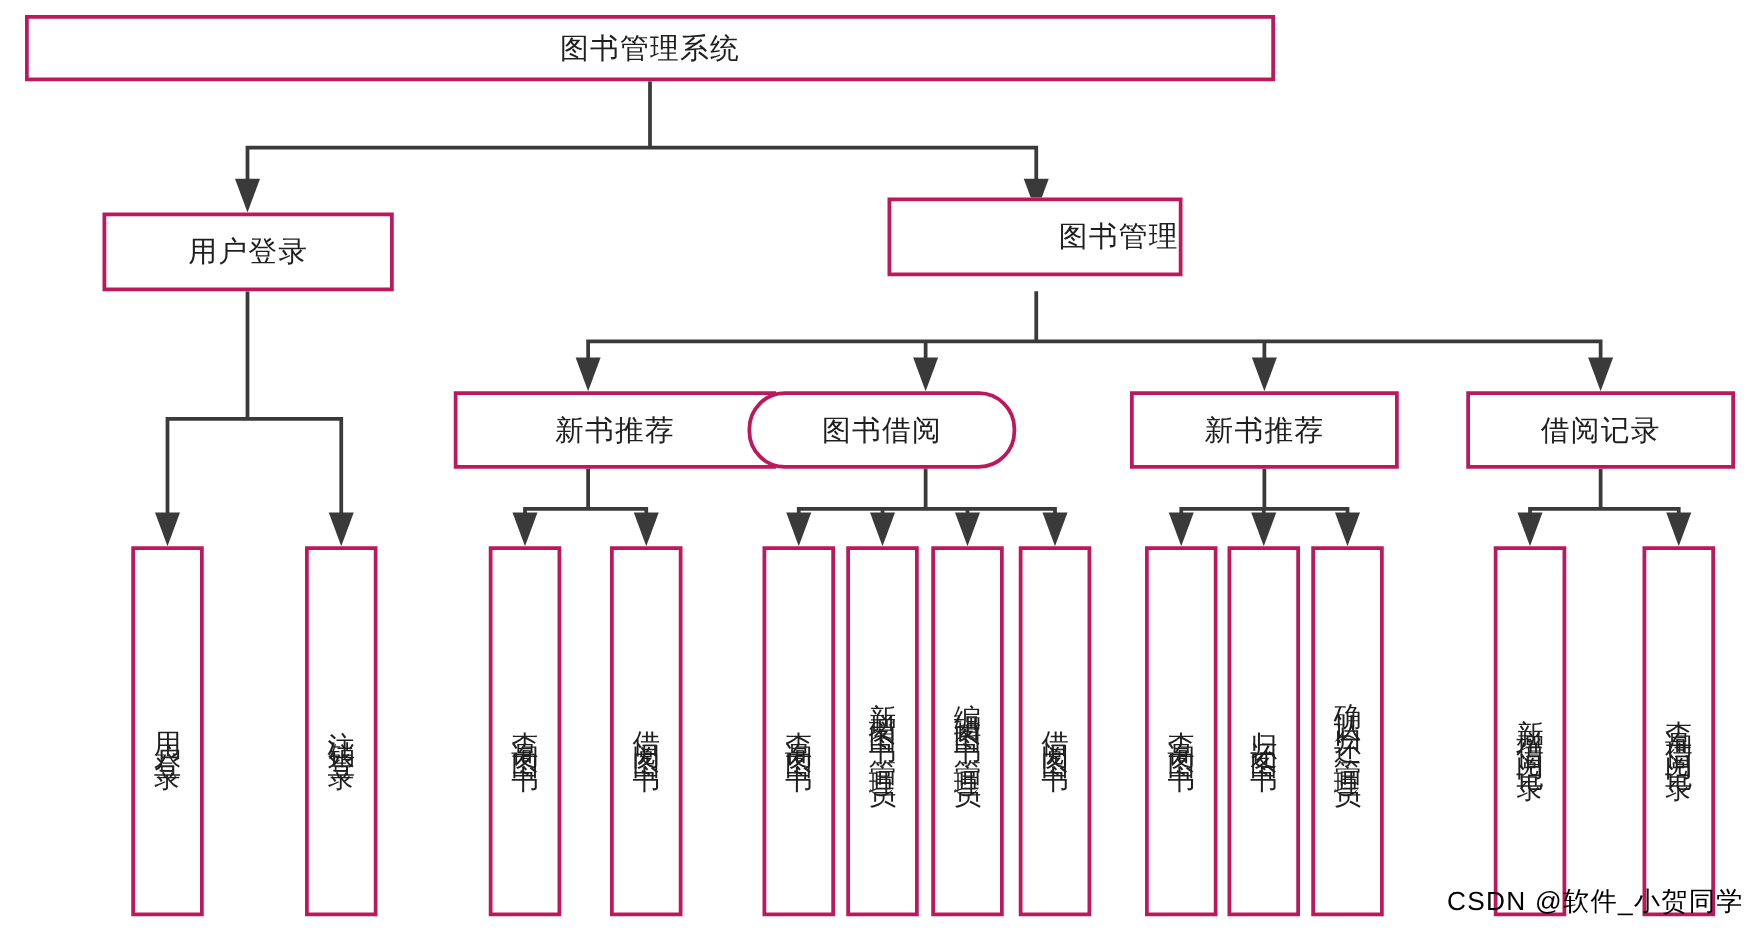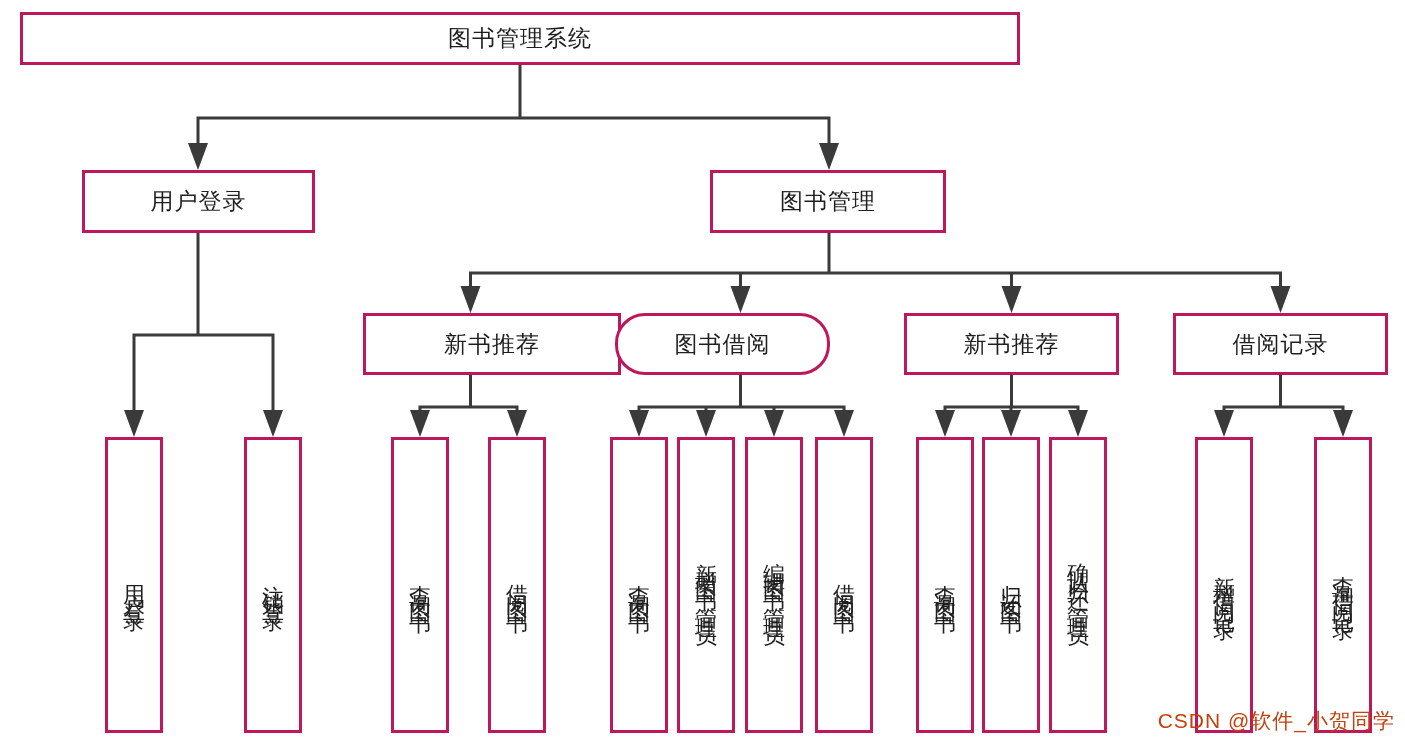--- a/index.html
+++ b/index.html
@@ -37,21 +37,21 @@
     font-size: 22px;
     line-height: 1;
     letter-spacing: 9px;
     white-space: nowrap;
   }
   .watermark {
     position: absolute;
     right: 10px;
     bottom: 12px;
     font-size: 21px;
-    color: #c2410c;
+    color: #000000;
     letter-spacing: 1px;
     white-space: nowrap;
   }
 </style>
 </head>
 <body>
 
 <div class="canvas">
 
   <svg class="connectors" viewBox="0 0 1405 747" xmlns="http://www.w3.org/2000/svg" aria-hidden="true">
@@ -97,28 +97,28 @@
     </g>
   </svg>
 
   <div class="node" style="left:20px; top:12px; width:1000px; height:53px;">
     <span class="h-label">图书管理系统</span>
   </div>
 
   <div class="node" style="left:82px; top:170px; width:233px; height:63px;">
     <span class="h-label">用户登录</span>
   </div>
-  <div class="node" style="left:710px; top:170px; width:236px; height:63px;">
+  <div class="node" style="left:710px; top:158px; width:236px; height:63px;justify-content:flex-end;">
     <span class="h-label">图书管理</span>
   </div>
 
   <div class="node" style="left:363px; top:313px; width:258px; height:62px;">
     <span class="h-label">新书推荐</span>
   </div>
-  <div class="node" style="left:615px; top:313px; width:215px; height:62px;border-radius:30px;">
+  <div class="node" style="left:598px; top:313px; width:215px; height:62px;border-radius:30px;">
     <span class="h-label">图书借阅</span>
   </div>
   <div class="node" style="left:904px; top:313px; width:215px; height:62px;">
     <span class="h-label">新书推荐</span>
   </div>
   <div class="node" style="left:1173px; top:313px; width:215px; height:62px;">
     <span class="h-label">借阅记录</span>
   </div>
 
   <div class="node" style="left:105px; top:437px; width:58px; height:296px;">

